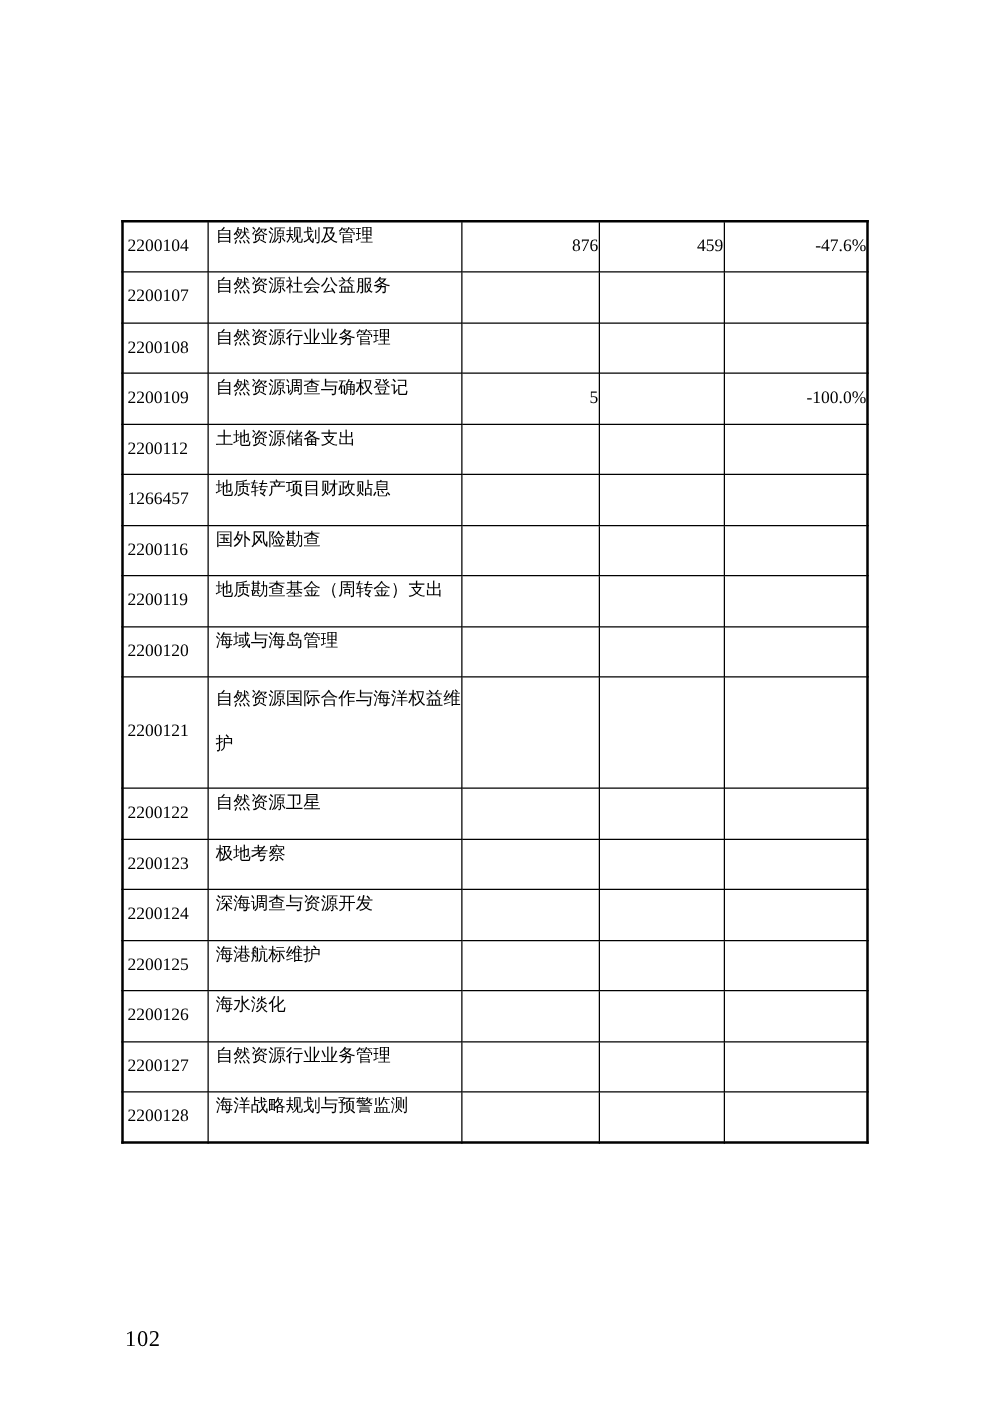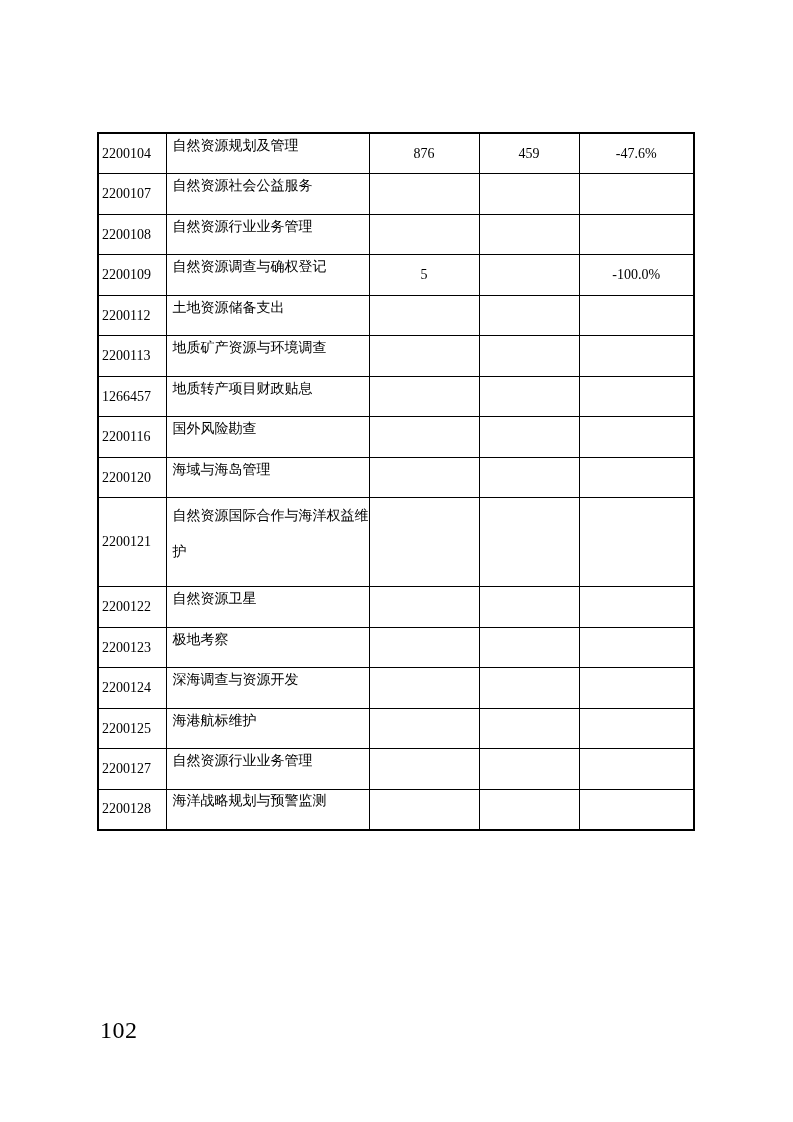--- a/index.html
+++ b/index.html
@@ -5,21 +5,21 @@
   html, body { margin: 0; padding: 0; }
   body {
     width: 793px;
     height: 1122px;
     background: #ffffff;
     position: relative;
     overflow: hidden;
     font-family: "Liberation Serif", "DejaVu Serif", serif;
     color: #000;
   }
-  .page { position: absolute; inset: 0; }
+  .page { position: absolute; inset: 0; margin-top: 44px; }
 
   table.budget-table {
     position: absolute;
     left: 97px;
     top: 132px;
     width: 596px;
     border-collapse: collapse;
     table-layout: fixed;
     border: 2px solid #000;
   }
@@ -30,27 +30,27 @@
     line-height: 1.25;
     overflow: hidden;
     white-space: normal;
     word-break: break-all;
   }
   table.budget-table tr { height: 40.5px; }
   table.budget-table tr.tall { height: 80px; }
   td.code { text-align: left; padding: 0 0 0 3px; }
   td.cat  { text-align: left; padding: 0 0 16px 6px; }
   tr.tall td.cat { line-height: 36px; }
-  td.num  { text-align: center; padding: 0; }
+  td.num  { text-align: right; padding: 0; }
 
   .page-number {
     position: absolute;
     left: 100px;
     top: 1017px;
-    font-size: 24px;
+    font-size: 18px;
     letter-spacing: 0.5px;
   }
 </style>
 </head>
 <body>
 
 <div class="page">
 
   <table class="budget-table">
     <colgroup>
@@ -90,36 +90,36 @@
           <td class="num">-100.0%</td>
         </tr>
         <tr>
           <td class="code">2200112</td>
           <td class="cat">土地资源储备支出</td>
           <td class="num"></td>
           <td class="num"></td>
           <td class="num"></td>
         </tr>
         <tr>
-          <td class="code">2200113</td>
-          <td class="cat">地质矿产资源与环境调查</td>
-          <td class="num"></td>
-          <td class="num"></td>
-          <td class="num"></td>
-        </tr>
-        <tr>
           <td class="code">1266457</td>
           <td class="cat">地质转产项目财政贴息</td>
           <td class="num"></td>
           <td class="num"></td>
           <td class="num"></td>
         </tr>
         <tr>
           <td class="code">2200116</td>
           <td class="cat">国外风险勘查</td>
+          <td class="num"></td>
+          <td class="num"></td>
+          <td class="num"></td>
+        </tr>
+        <tr>
+          <td class="code">2200119</td>
+          <td class="cat">地质勘查基金（周转金）支出</td>
           <td class="num"></td>
           <td class="num"></td>
           <td class="num"></td>
         </tr>
         <tr>
           <td class="code">2200120</td>
           <td class="cat">海域与海岛管理</td>
           <td class="num"></td>
           <td class="num"></td>
           <td class="num"></td>
@@ -153,20 +153,27 @@
           <td class="num"></td>
         </tr>
         <tr>
           <td class="code">2200125</td>
           <td class="cat">海港航标维护</td>
           <td class="num"></td>
           <td class="num"></td>
           <td class="num"></td>
         </tr>
         <tr>
+          <td class="code">2200126</td>
+          <td class="cat">海水淡化</td>
+          <td class="num"></td>
+          <td class="num"></td>
+          <td class="num"></td>
+        </tr>
+        <tr>
           <td class="code">2200127</td>
           <td class="cat">自然资源行业业务管理</td>
           <td class="num"></td>
           <td class="num"></td>
           <td class="num"></td>
         </tr>
         <tr>
           <td class="code">2200128</td>
           <td class="cat">海洋战略规划与预警监测</td>
           <td class="num"></td>

